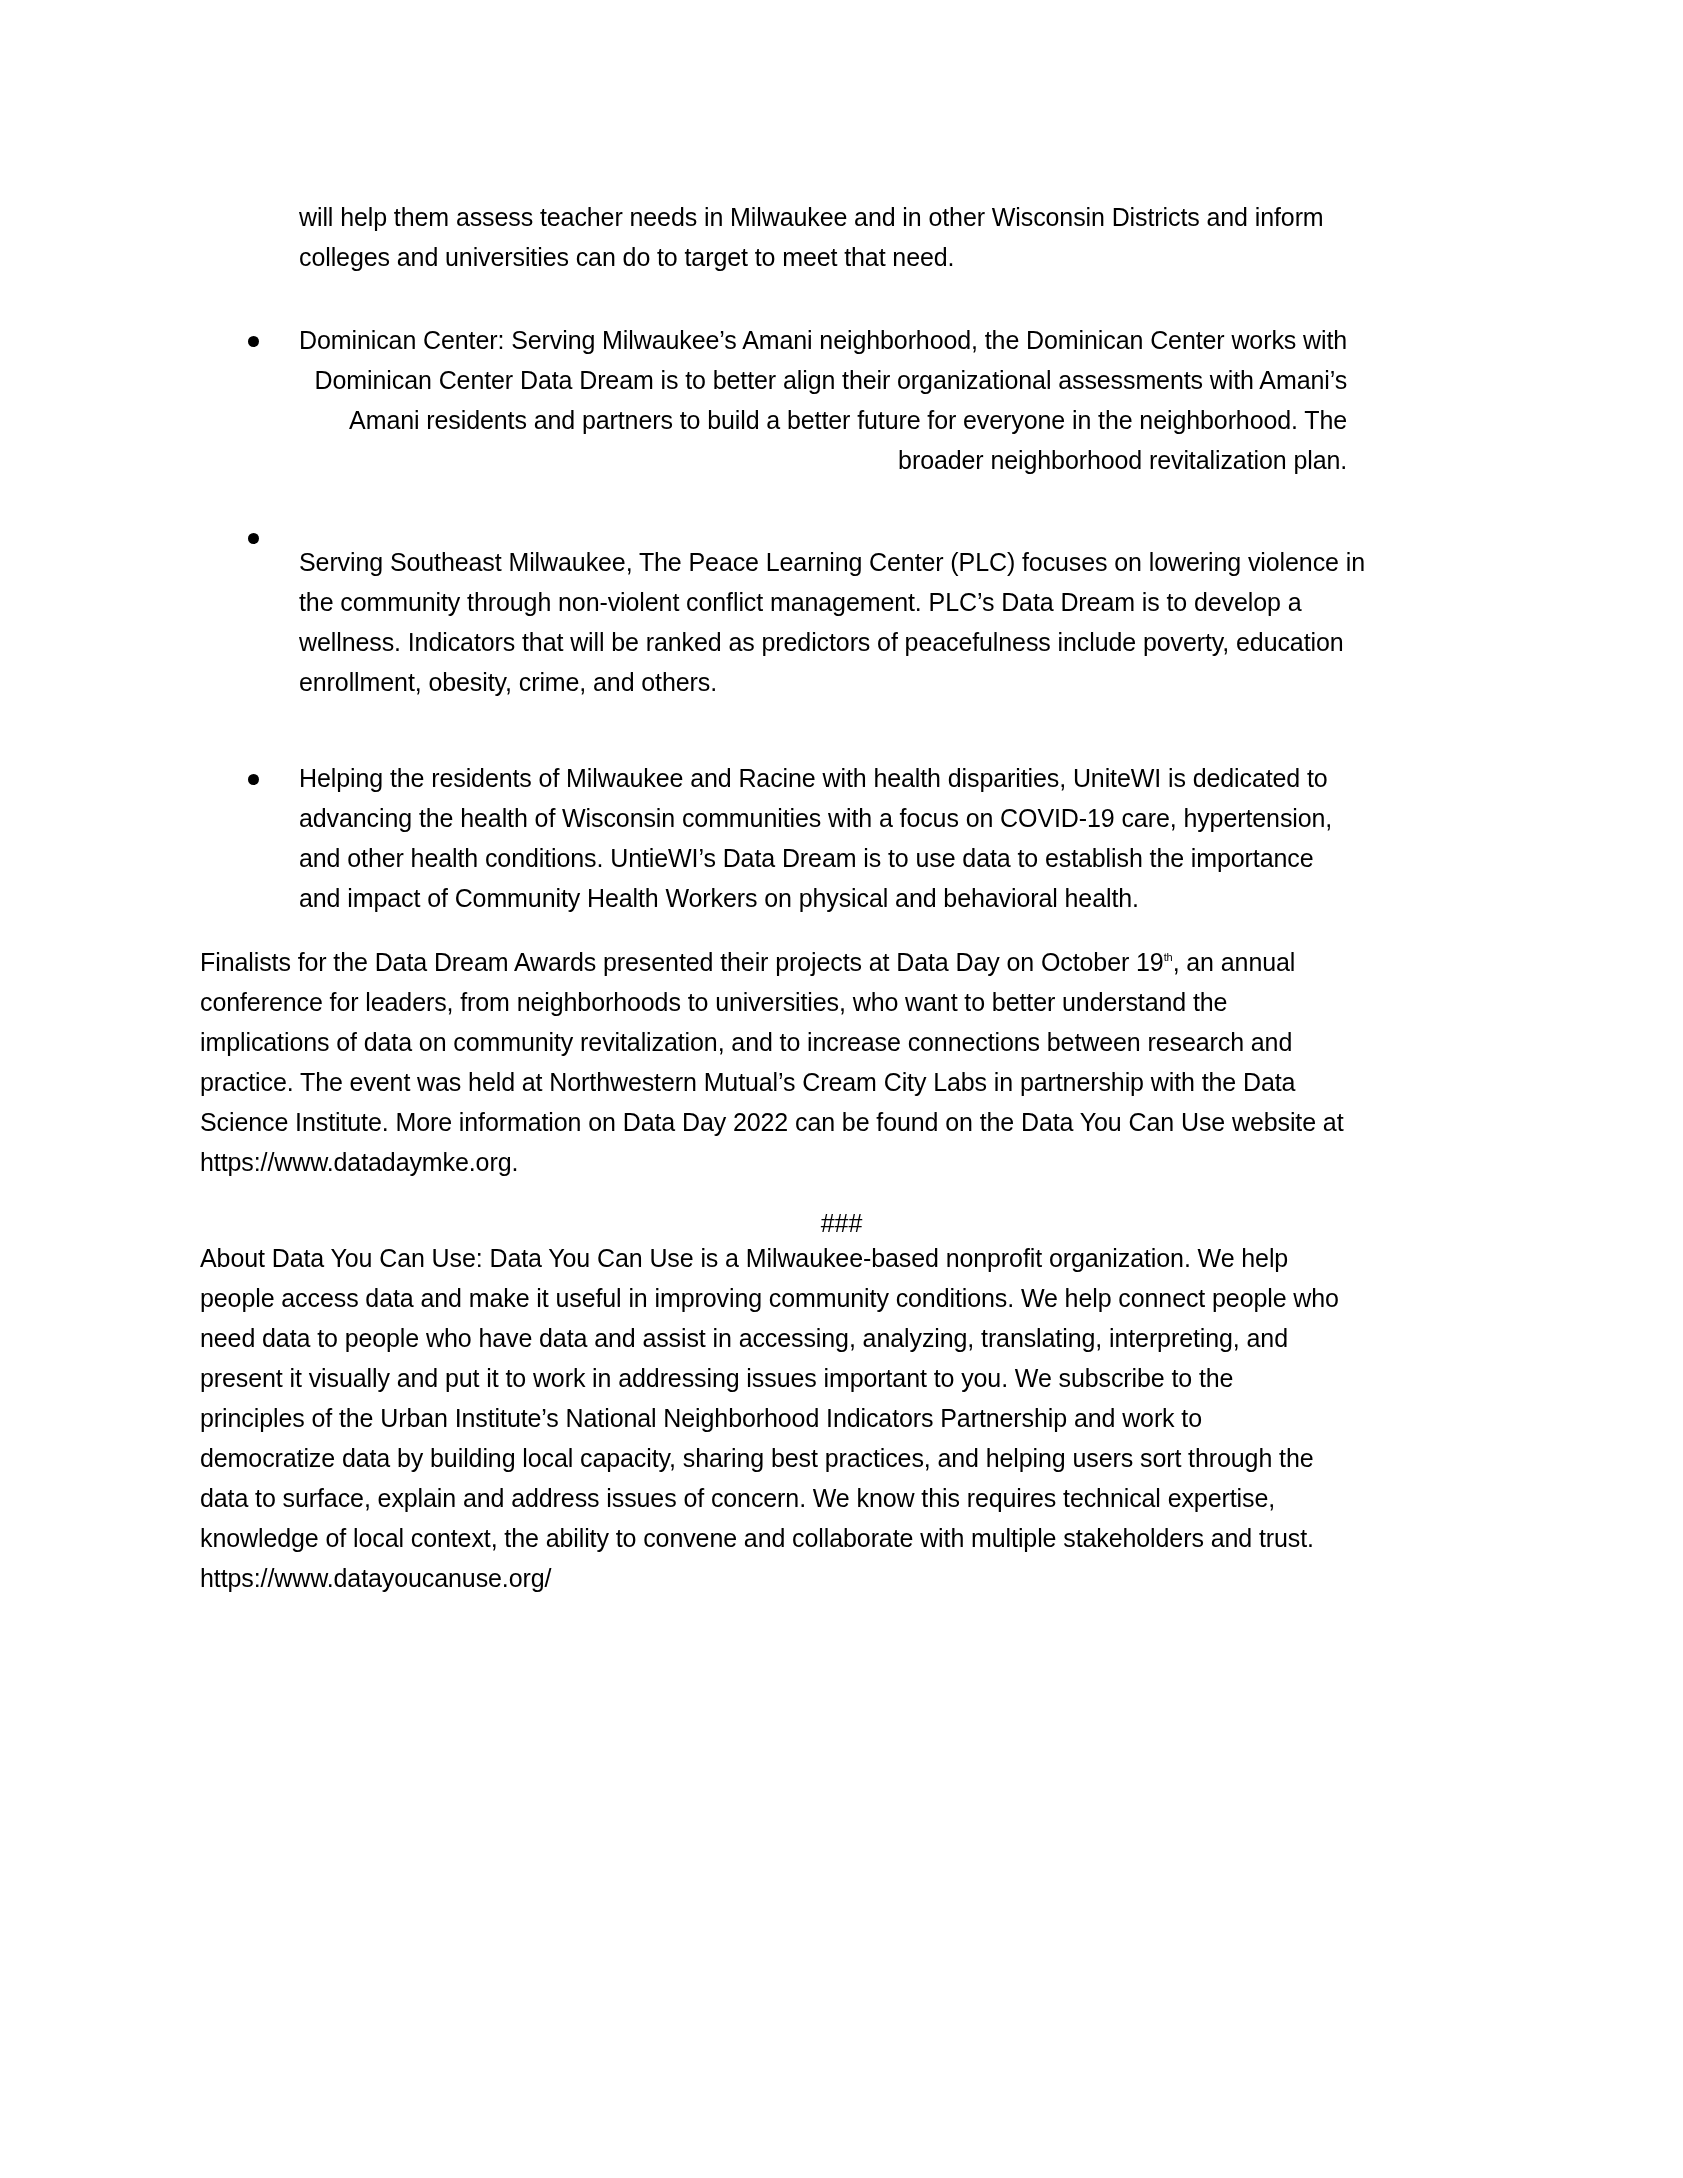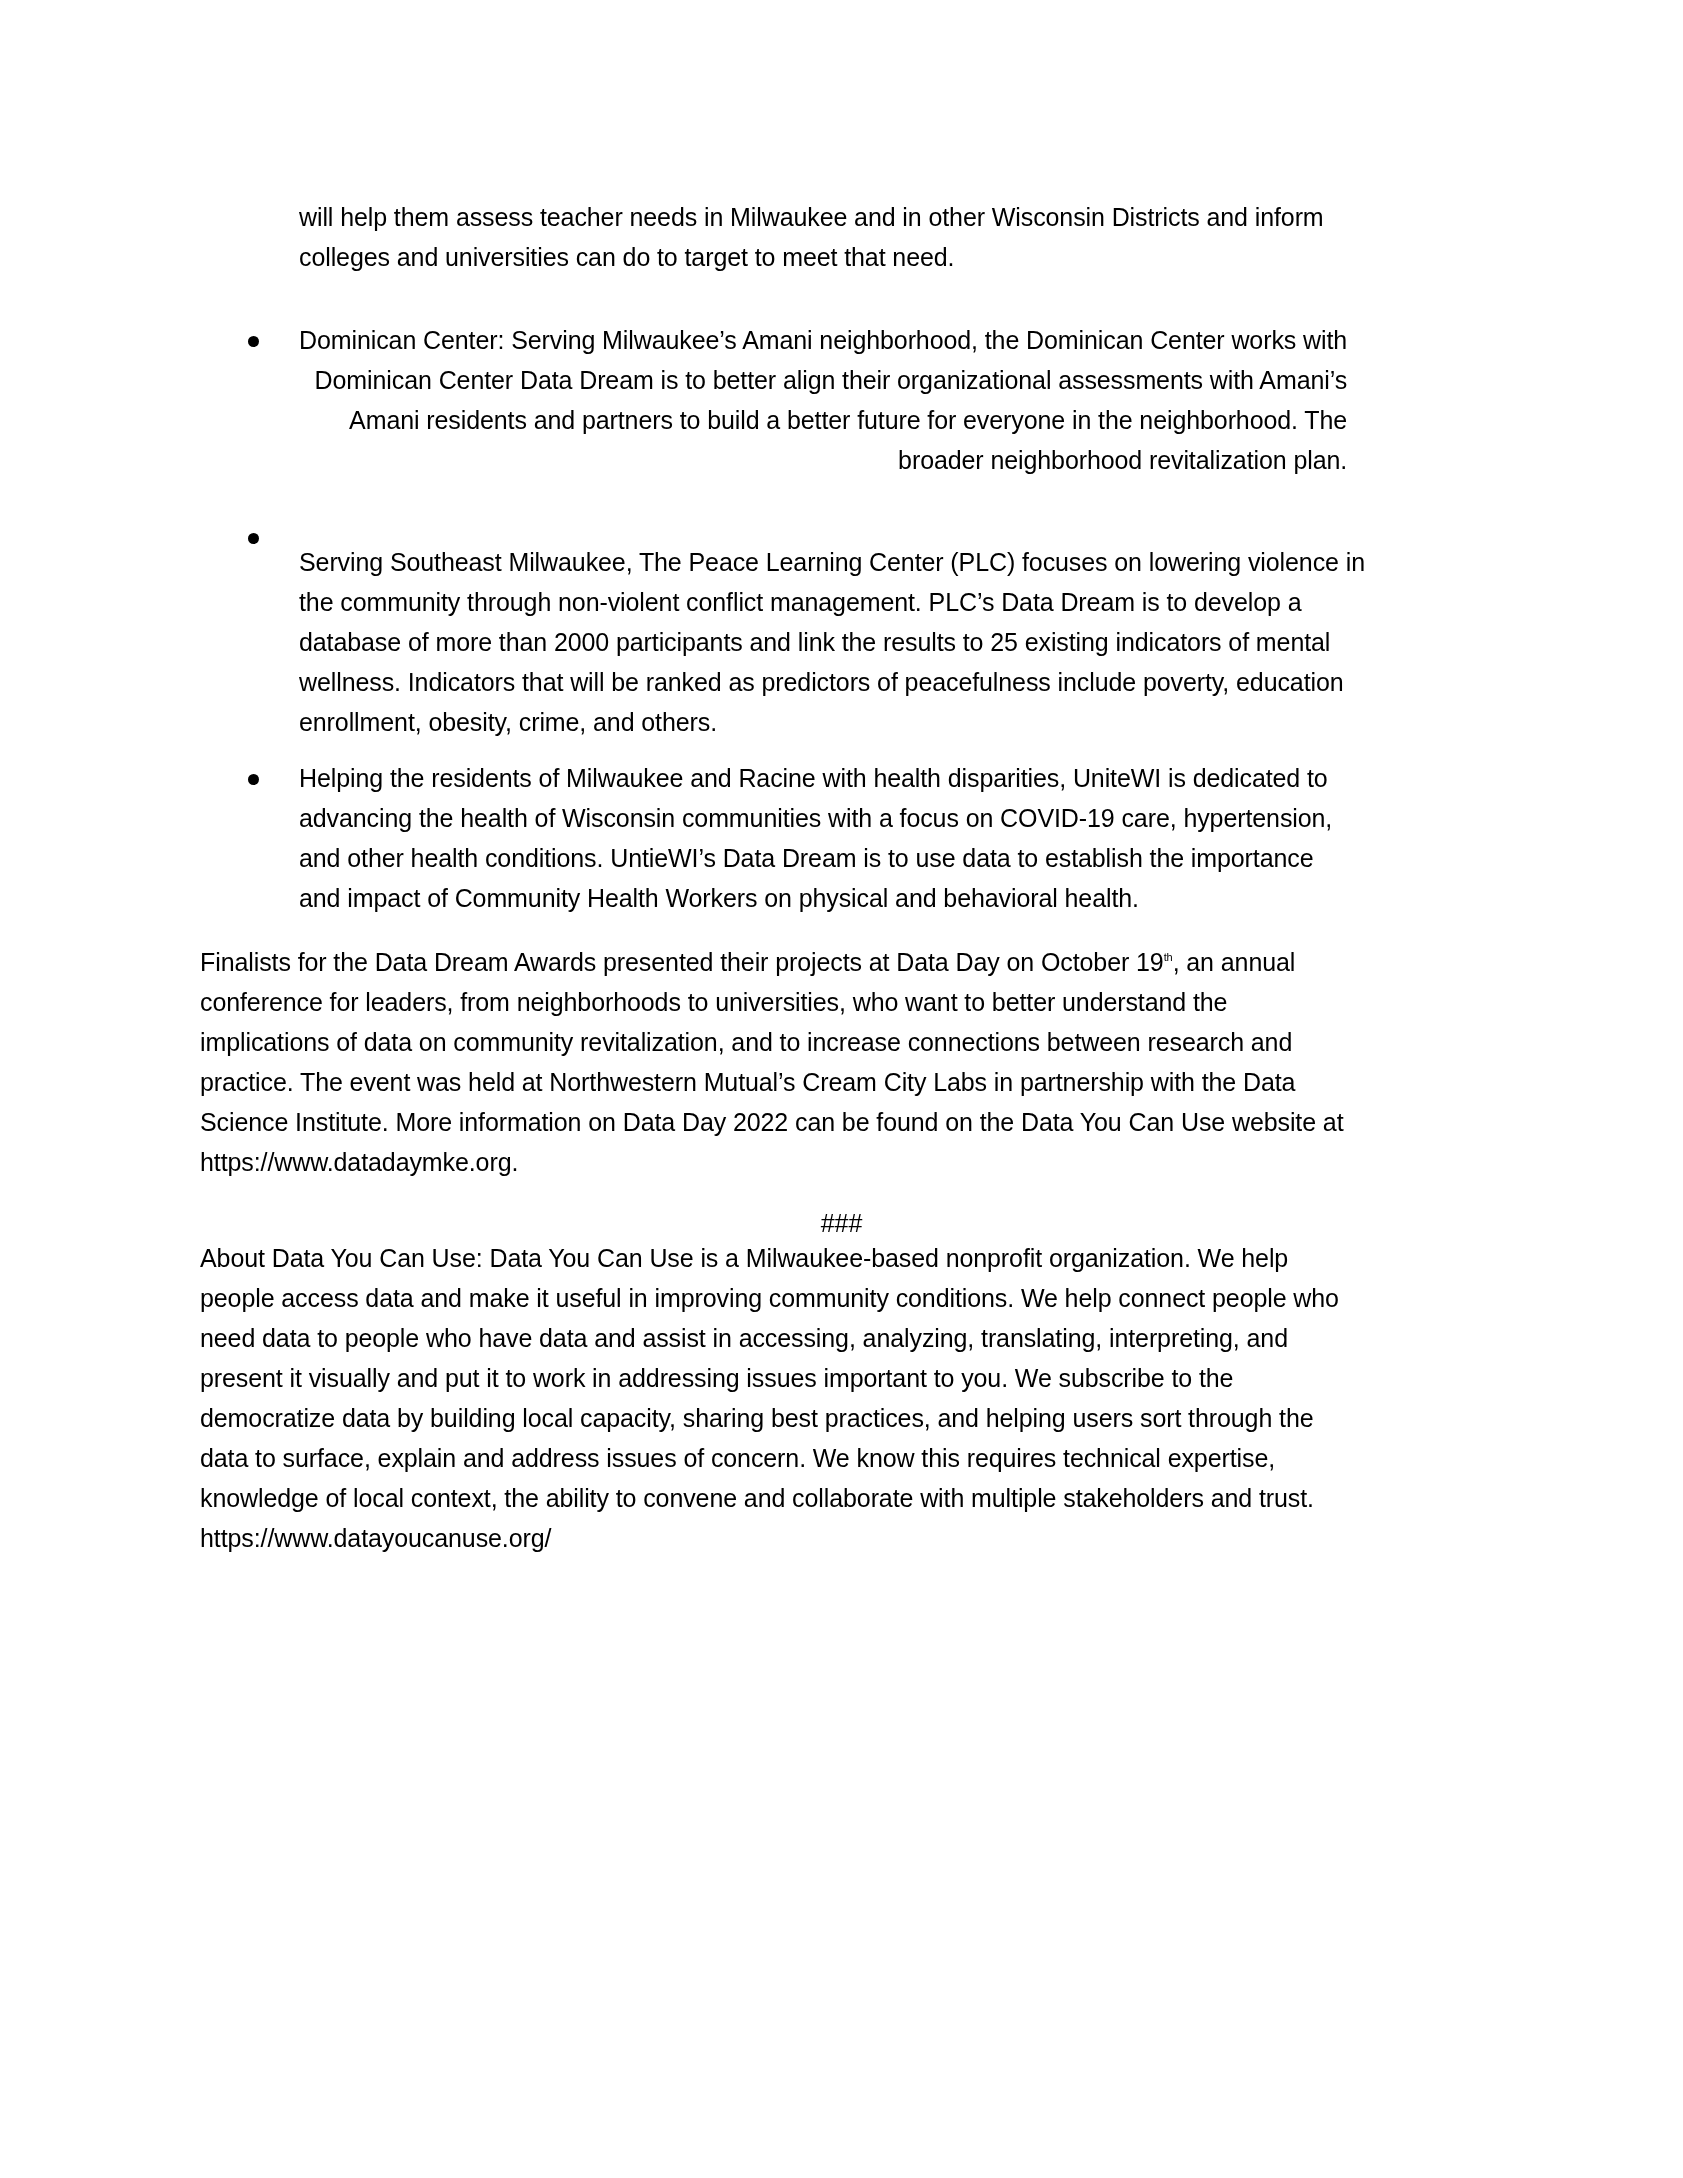--- a/index.html
+++ b/index.html
@@ -63,21 +63,20 @@
   <span class="line">Dominican Center: Serving Milwaukee’s Amani neighborhood, the Dominican Center works with</span>
   <span class="line">Dominican Center Data Dream is to better align their organizational assessments with Amani’s</span>
   <span class="line">Amani residents and partners to build a better future for everyone in the neighborhood. The</span>
   <span class="line">broader neighborhood revitalization plan.</span>
 </div>
 
 <span class="bullet" style="top:533px;"></span>
 <div class="block indented" style="top:542px;">
   <span class="line">Serving Southeast Milwaukee, The Peace Learning Center (PLC) focuses on lowering violence in</span>
   <span class="line">the community through non-violent conflict management. PLC’s Data Dream is to develop a</span>
-  <span class="line">database of more than 2000 participants and link the results to 25 existing indicators of mental</span>
   <span class="line">wellness. Indicators that will be ranked as predictors of peacefulness include poverty, education</span>
   <span class="line">enrollment, obesity, crime, and others.</span>
 </div>
 
 <span class="bullet" style="top:774px;"></span>
 <div class="block indented" style="top:758px;">
   <span class="line">Helping the residents of Milwaukee and Racine with health disparities, UniteWI is dedicated to</span>
   <span class="line">advancing the health of Wisconsin communities with a focus on COVID-19 care, hypertension,</span>
   <span class="line">and other health conditions. UntieWI’s Data Dream is to use data to establish the importance</span>
   <span class="line">and impact of Community Health Workers on physical and behavioral health.</span>
@@ -92,18 +91,19 @@
   <span class="line">https://www.datadaymke.org.</span>
 </div>
 
 <div class="centered" style="top:1203px;">###</div>
 
 <div class="block normal" style="top:1238px;">
   <span class="line">About Data You Can Use: Data You Can Use is a Milwaukee-based nonprofit organization. We help</span>
   <span class="line">people access data and make it useful in improving community conditions. We help connect people who</span>
   <span class="line">need data to people who have data and assist in accessing, analyzing, translating, interpreting, and</span>
   <span class="line">present it visually and put it to work in addressing issues important to you. We subscribe to the</span>
+  <span class="line">principles of the Urban Institute’s National Neighborhood Indicators Partnership and work to</span>
   <span class="line">democratize data by building local capacity, sharing best practices, and helping users sort through the</span>
   <span class="line">data to surface, explain and address issues of concern. We know this requires technical expertise,</span>
   <span class="line">knowledge of local context, the ability to convene and collaborate with multiple stakeholders and trust.</span>
   <span class="line">https://www.datayoucanuse.org/</span>
 </div>
 
 
 </body></html>

